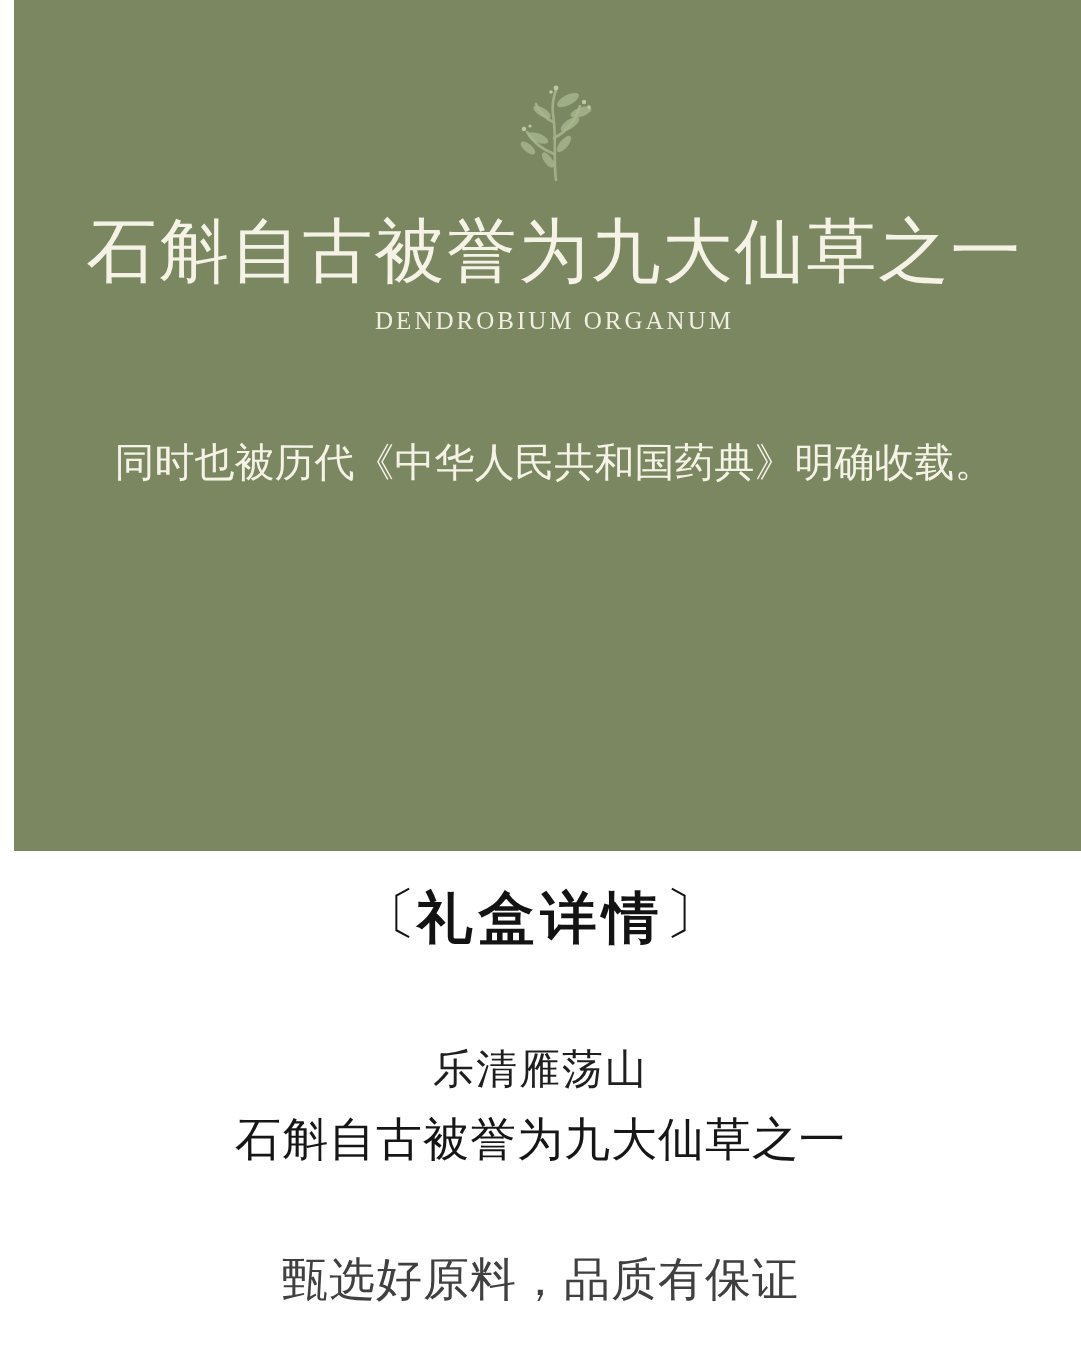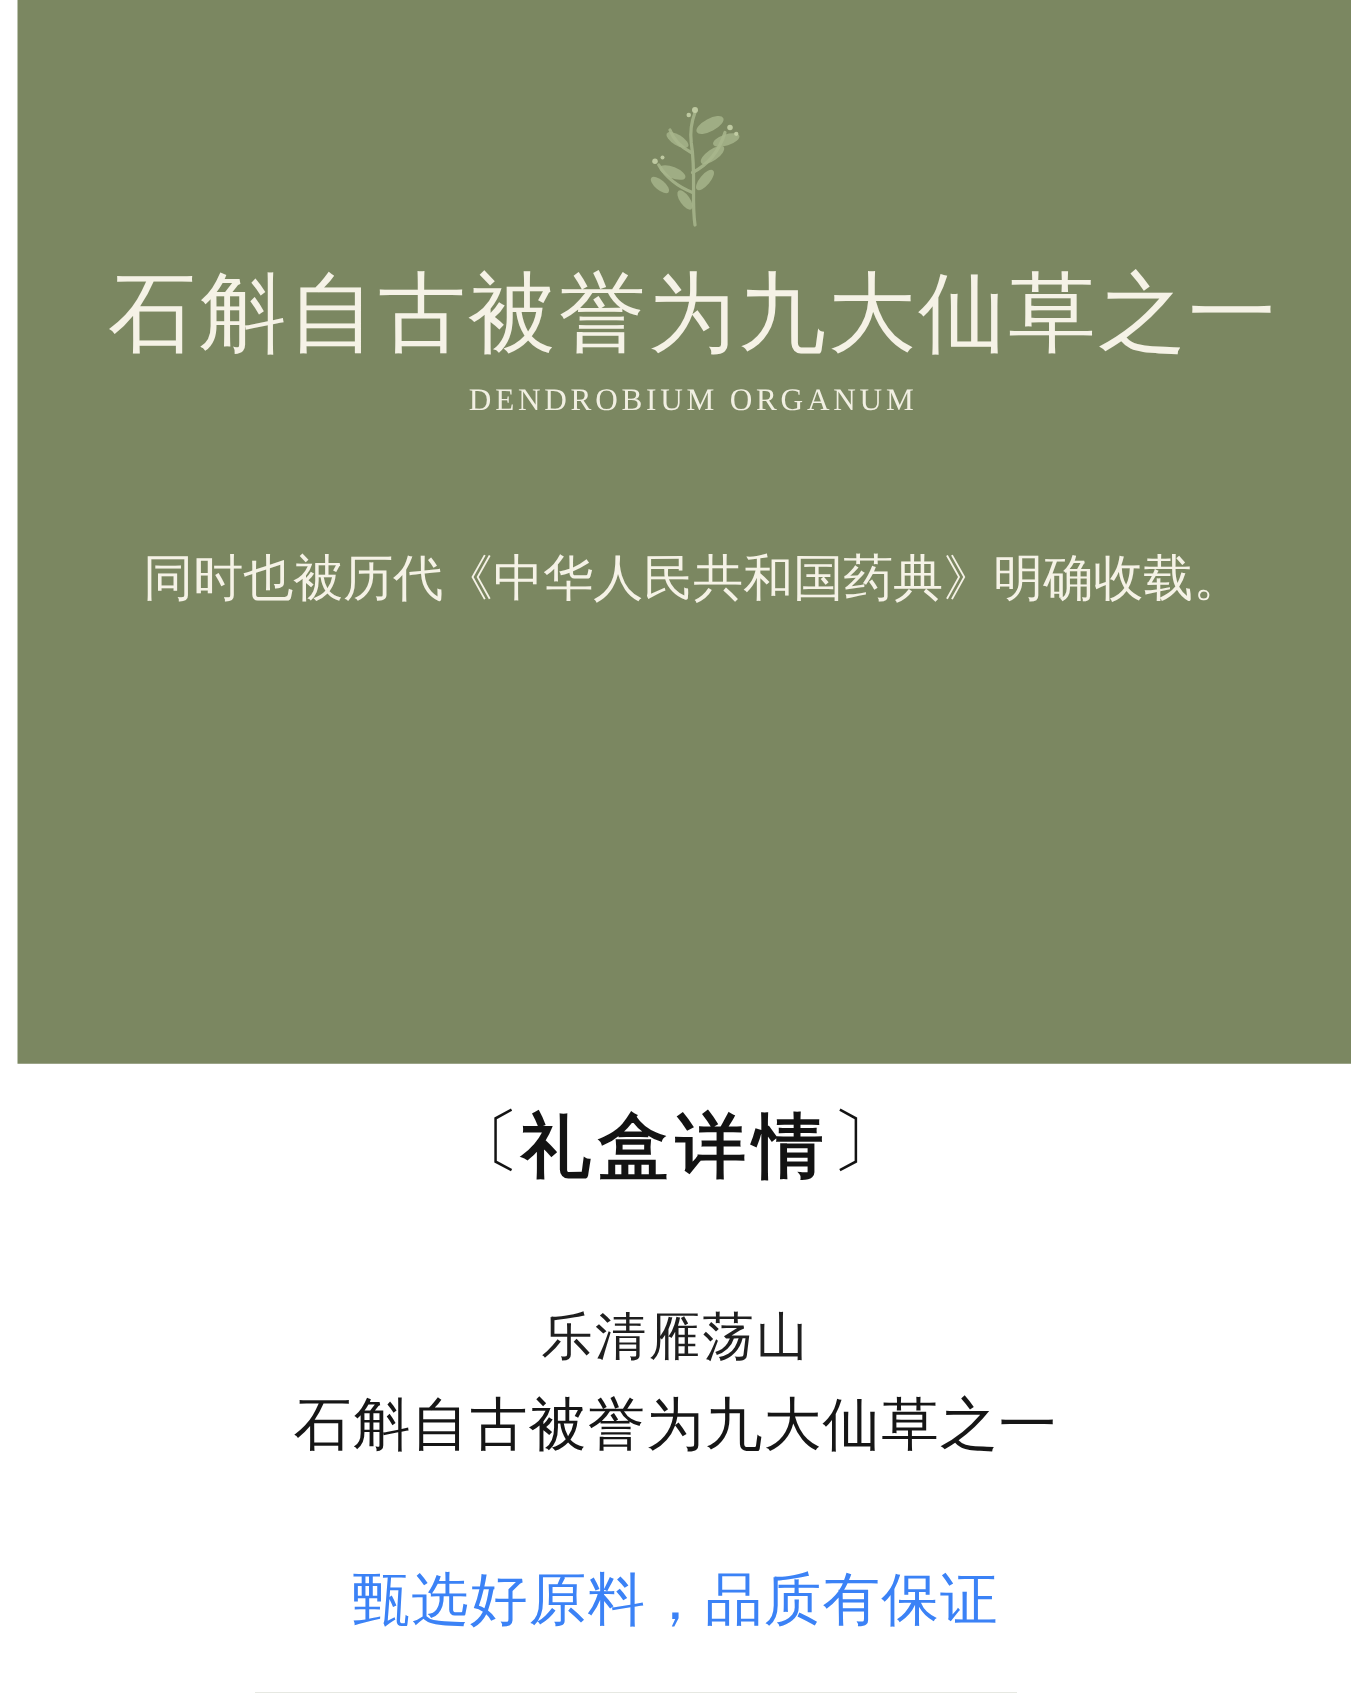--- a/index.html
+++ b/index.html
@@ -77,21 +77,21 @@
     font-size: 46px;
     line-height: 56px;
     letter-spacing: 1px;
     color: #161616;
   }
   .quality-line {
     top: 1252px;
     font-size: 46px;
     line-height: 56px;
     letter-spacing: 1px;
-    color: #3b82f6;
+    color: #404040;
   }
 </style>
 </head>
 <body>
 
 <div class="canvas">
 
   <section class="hero">
 
     <div class="centered plant-wrap">

